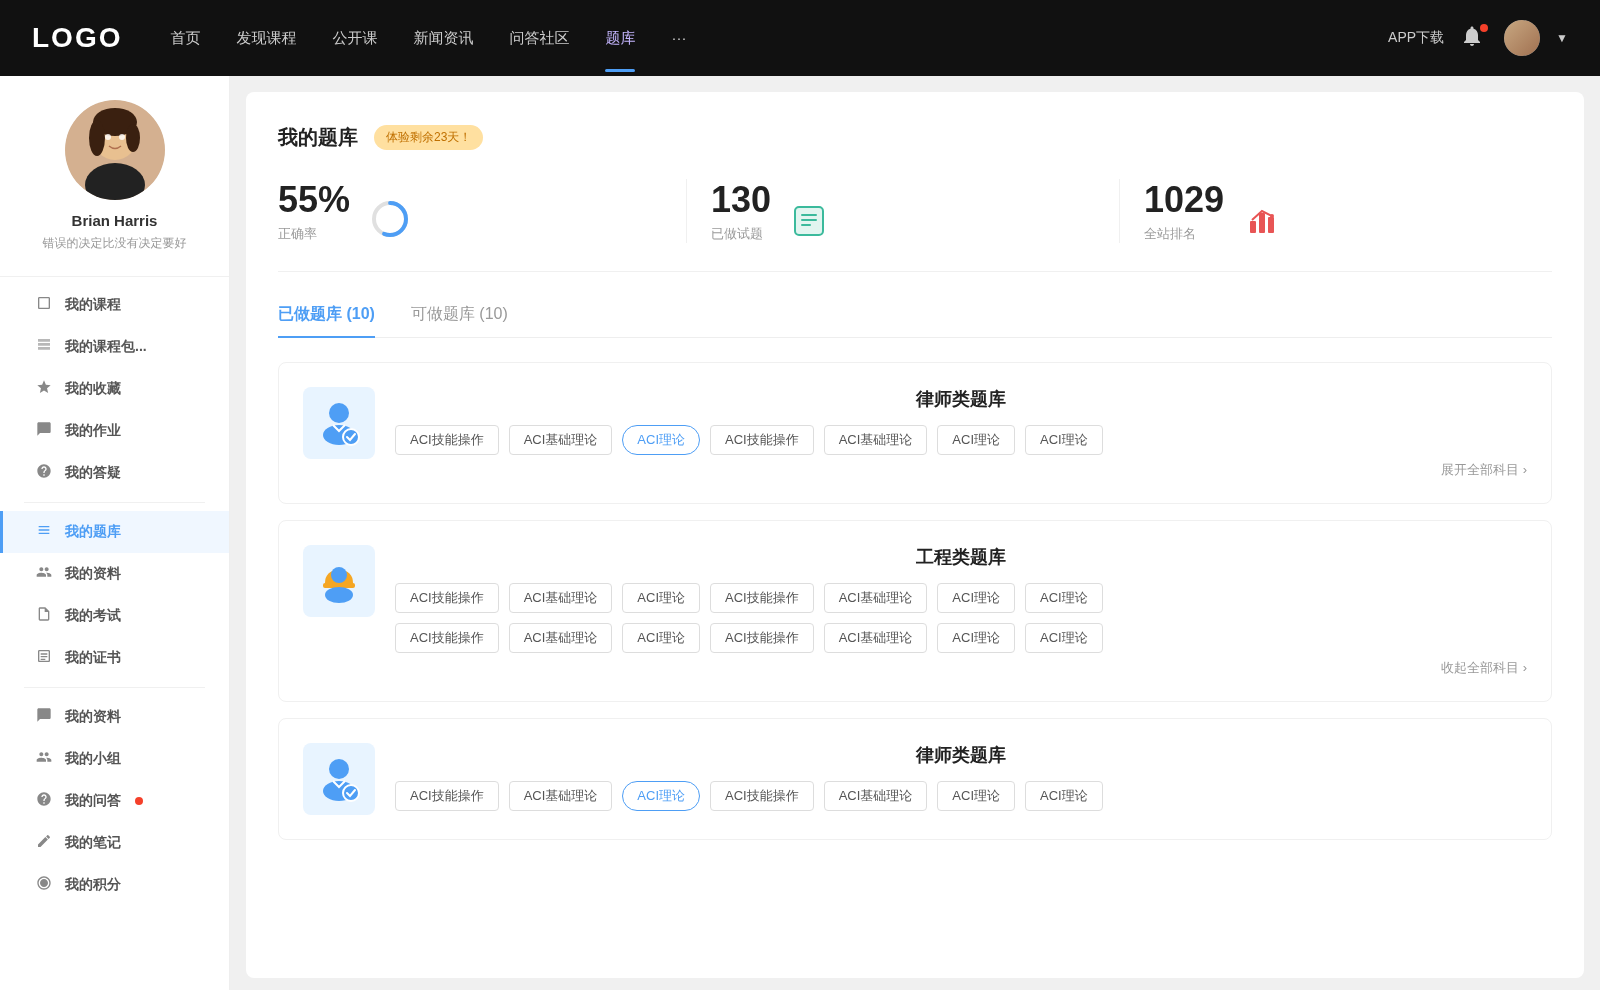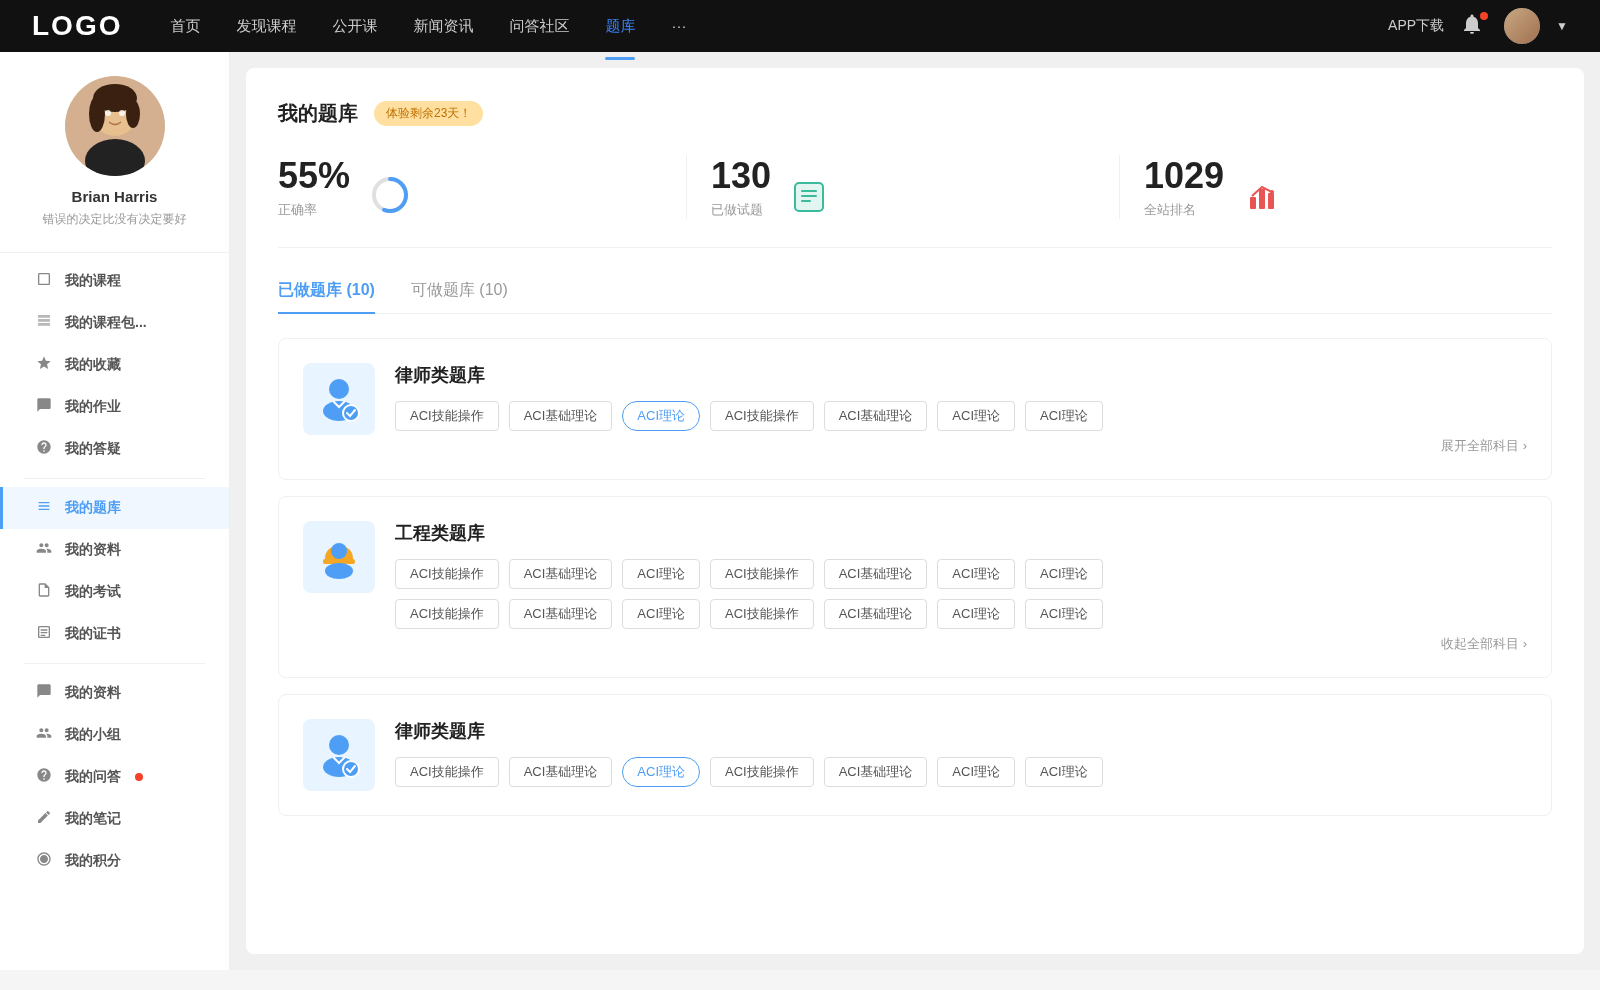--- a/index.html
+++ b/index.html
@@ -1,21 +1,21 @@
 <!DOCTYPE html>
 <html><head>
   <meta charset="utf-8">
   <style>
     * { box-sizing: border-box; margin: 0; padding: 0; }
     body { font-family: -apple-system, BlinkMacSystemFont, 'PingFang SC', 'Microsoft YaHei', sans-serif; background: #f5f5f5; min-height: 990px; }
 
     
     .navbar {
       background: #111;
-      height: 52px;
+      height: 76px;
       display: flex;
       align-items: center;
       padding: 0 32px;
       position: relative;
     }
     .nav-logo {
       font-size: 28px;
       font-weight: 900;
       color: #fff;
       letter-spacing: 2px;
@@ -26,21 +26,21 @@
       gap: 36px;
       flex: 1;
     }
     .nav-link {
       color: #ccc;
       font-size: 15px;
       cursor: pointer;
       position: relative;
     }
     .nav-link.active {
-      color: #3b82f6;
+      color: #c4b5fd;
     }
     .nav-link.active::after {
       content: '';
       position: absolute;
       bottom: -24px;
       left: 0; right: 0;
       height: 3px;
       background: #4e9ef5;
       border-radius: 2px;
     }
@@ -233,21 +233,21 @@
     .qbank-icon {
       width: 72px; height: 72px;
       background: #e8f4ff;
       border-radius: 8px;
       display: flex;
       align-items: center;
       justify-content: center;
       flex-shrink: 0;
     }
     .qbank-body { flex: 1; }
-    .qbank-title { font-size: 18px; font-weight: 600; color: #222; margin-bottom: 14px; }
+    .qbank-title { font-size: 18px; font-weight: 600; color: #222; margin-bottom: 14px; text-align: center; }
     .qbank-tags { display: flex; flex-wrap: wrap; gap: 10px; align-items: center; }
     .qbank-tag {
       font-size: 13px;
       color: #555;
       padding: 5px 14px;
       border: 1px solid #ddd;
       border-radius: 4px;
       cursor: pointer;
       background: #fff;
     }

